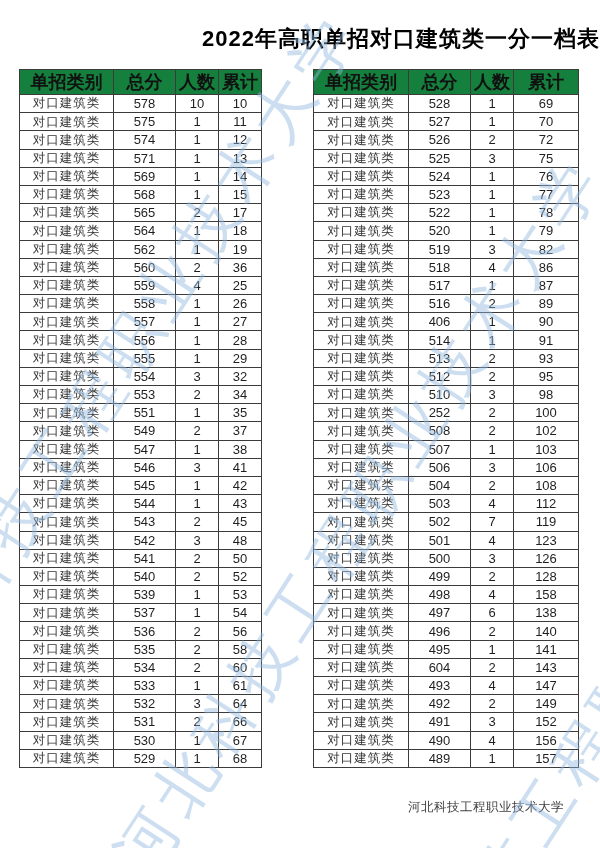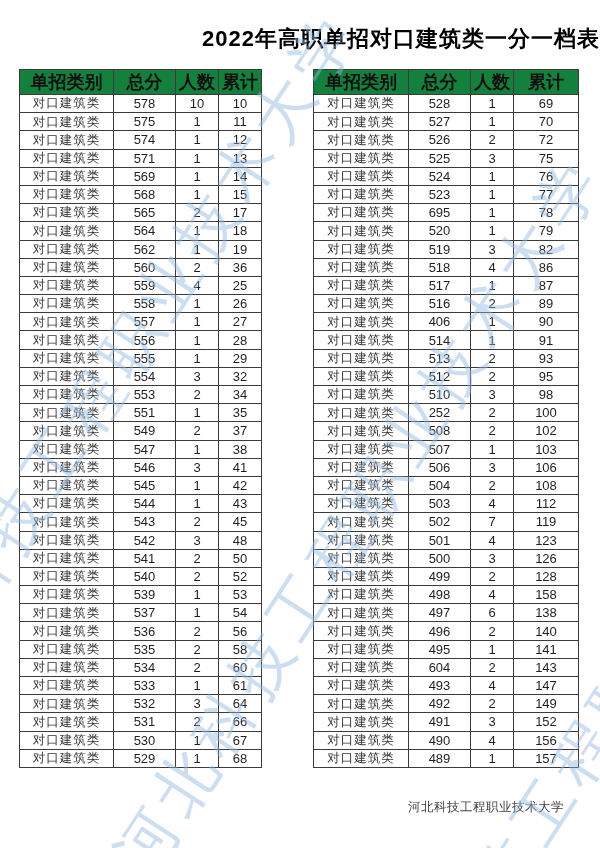--- a/index.html
+++ b/index.html
@@ -365,21 +365,21 @@
 
         <tr>
           <td class="cat">对口建筑类</td>
           <td>523</td>
           <td>1</td>
           <td>77</td>
         </tr>
 
         <tr>
           <td class="cat">对口建筑类</td>
-          <td>695</td>
+          <td>522</td>
           <td>1</td>
           <td>78</td>
         </tr>
 
         <tr>
           <td class="cat">对口建筑类</td>
           <td>520</td>
           <td>1</td>
           <td>79</td>
         </tr>

